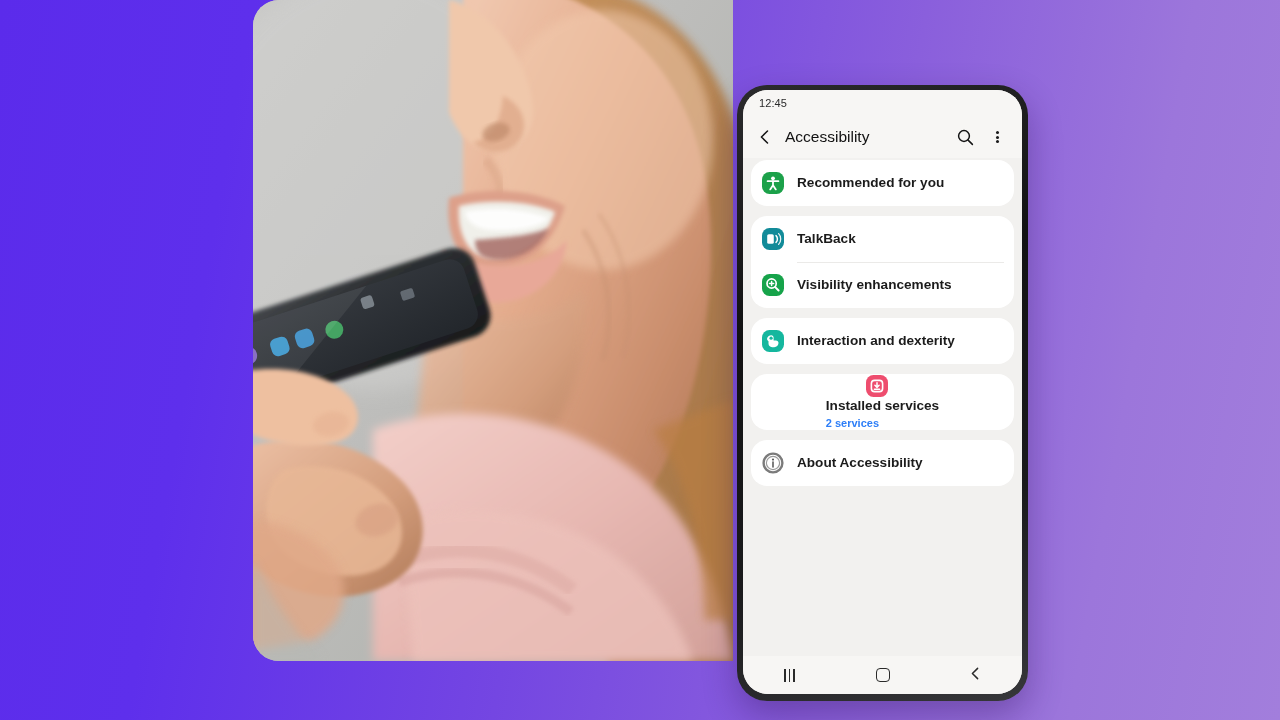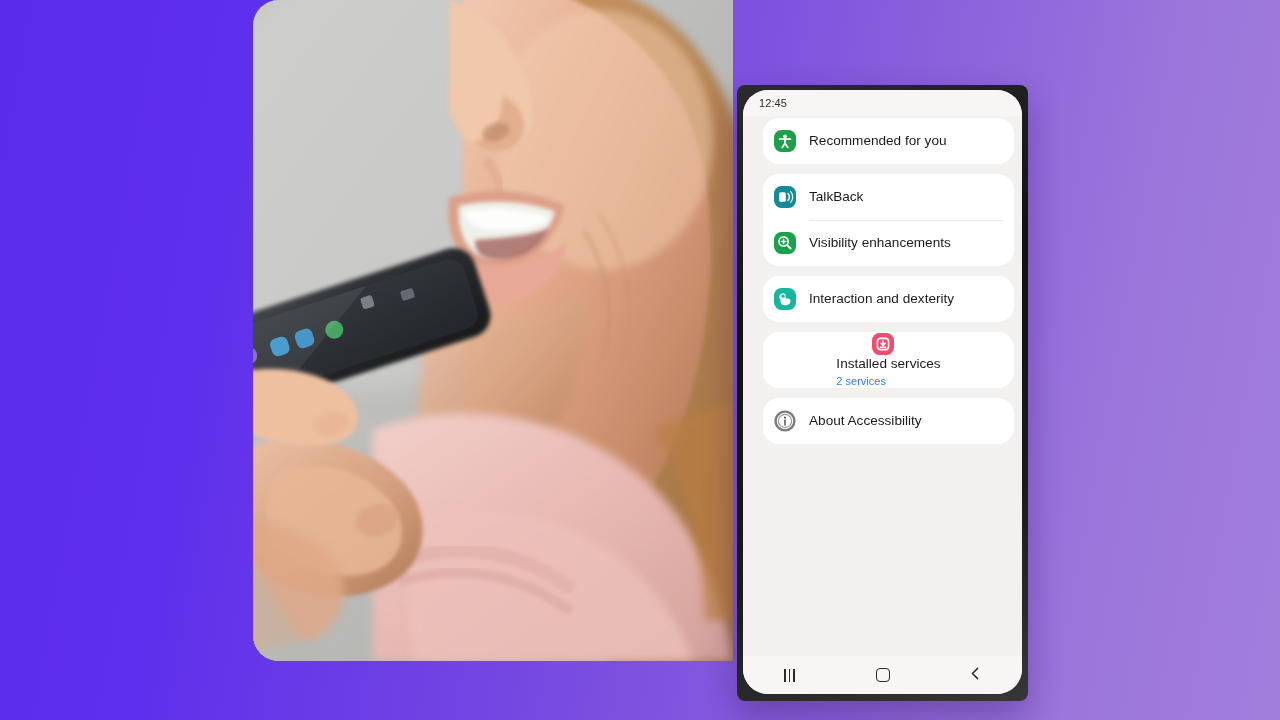--- a/index.html
+++ b/index.html
@@ -29,21 +29,21 @@
     overflow: hidden;
     background: #b9b9b7;
   }
   #hero-photo svg { display:block; width:100%; height:100%; }
 
   
   #phone {
     position: absolute;
     left: 737px; top: 85px;
     width: 291px; height: 616px;
-    border-radius: 8px;
+    border-radius: 30px;
     background: linear-gradient(160deg,#2b2b2d 0%, #121213 35%, #1a1a1c 70%, #37373a 100%);
     padding: 5px 6px 7px 6px;
     box-shadow: 0 14px 34px rgba(40,10,80,.33);
   }
   #phone-screen {
     position: relative;
     width: 100%; height: 100%;
     border-radius: 25px;
     background: #f7f6f4;
     overflow: hidden;
@@ -81,22 +81,23 @@
     width: 22px; height: 22px;
     display: flex; align-items: center; justify-content: center;
     flex: 0 0 auto;
   }
   .kebab-dot { width:3px;height:3px;border-radius:50%;background:#1a1a1a;display:block;margin:1.6px 0;}
 
   
   .settings-body {
     flex: 1 1 auto;
     background: #f2f1ef;
-    padding: 2px 8px 0 20px;
-    overflow: hidden;
+    padding: 2px 8px 0 8px;
+    overflow: hidden;
+    font-weight: bold;
   }
   .card {
     background: #ffffff;
     border-radius: 16px;
     margin-bottom: 10px;
     overflow: hidden;
   }
   .row {
     display: flex; align-items: center;
     min-height: 46px;
@@ -257,20 +258,41 @@
     </svg>
   </div>
 
   <div id="phone">
     <div id="phone-screen">
 
       <div class="statusbar">
         <span class="status-time">12:45</span>
       </div>
 
+      <div class="titlebar">
+        <span class="back-chevron">
+          <svg width="18" height="18" viewBox="0 0 18 18" aria-hidden="true">
+            <path d="M11.5 3 L5.4 9 L11.5 15" fill="none" stroke="#151515" stroke-width="1.5" stroke-linecap="round" stroke-linejoin="round"></path>
+          </svg>
+        </span>
+        <span class="page-title">Accessibility</span>
+        <span class="titlebar-icon">
+          <svg width="19" height="19" viewBox="0 0 19 19" aria-hidden="true">
+            <circle cx="8" cy="8" r="5.4" fill="none" stroke="#151515" stroke-width="1.5"></circle>
+            <path d="M12.1 12.1 L16.4 16.4" stroke="#151515" stroke-width="1.5" stroke-linecap="round"></path>
+          </svg>
+        </span>
+        <span class="titlebar-icon">
+          <span style="display:block">
+            <i class="kebab-dot"></i>
+              <i class="kebab-dot"></i>
+              <i class="kebab-dot"></i>
+          </span>
+        </span>
+      </div>
 
       <div class="settings-body">
 
         <div class="card">
           <div class="row">
             <span class="row-icon">
               <svg width="22" height="22" viewBox="0 0 22 22">
                 <rect x="0" y="0" width="22" height="22" rx="7.5" fill="#1CA14A"></rect>
                 <circle cx="11" cy="6.3" r="1.9" fill="#fff"></circle>
                 <path d="M5.6 9.2 L16.4 9.2" stroke="#fff" stroke-width="1.8" stroke-linecap="round"></path>

